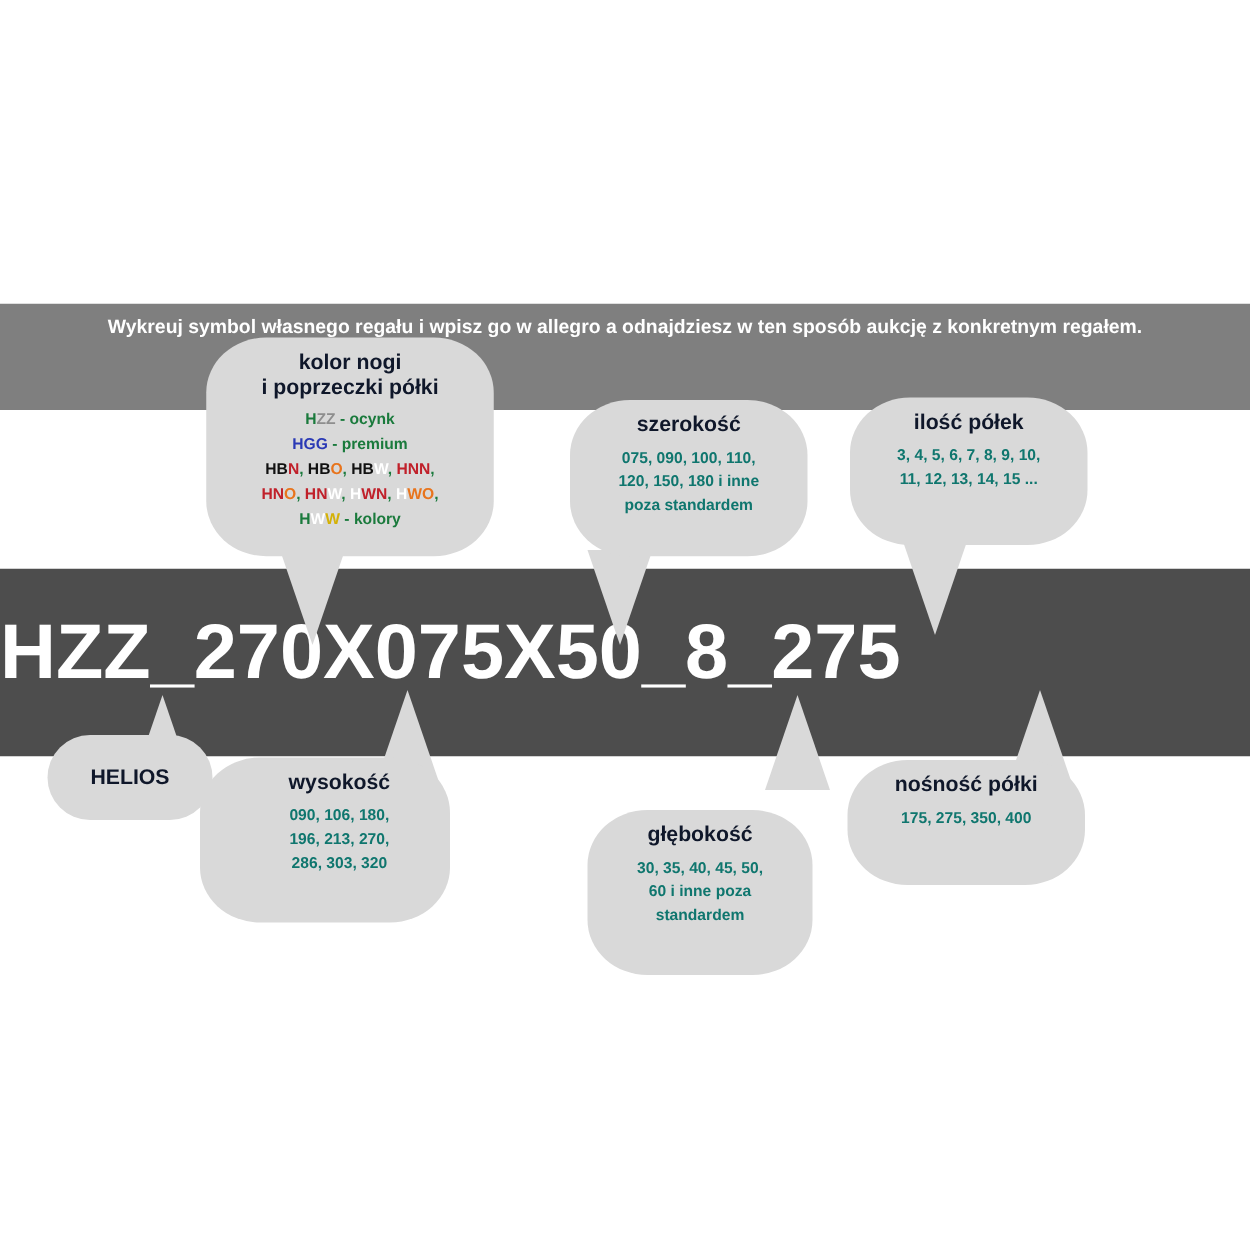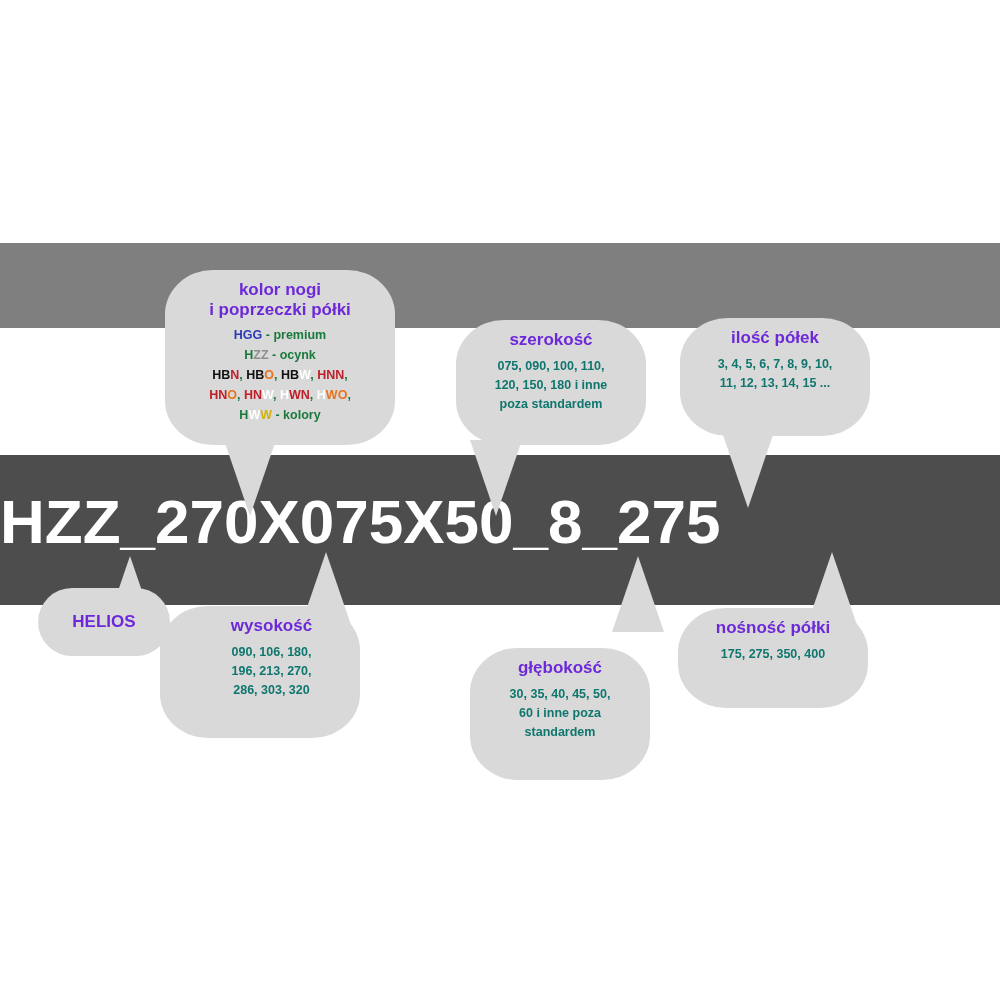--- a/index.html
+++ b/index.html
@@ -55,21 +55,21 @@
   .bubble {
     position: absolute;
     background: #d9d9d9;
     border-radius: 48px / 44px;
     box-sizing: border-box;
     text-align: center;
     padding: 10px 12px;
     color: #1f7a3d;
   }
   .bubble .b-title {
-    color: #6d28d9;
+    color: #0f172a;
     font-weight: bold;
     font-size: 17px;
     line-height: 1.15;
   }
   .bubble .b-body {
     color: #0f766e;
     font-weight: bold;
     font-size: 12.5px;
     line-height: 1.55;
     margin-top: 7px;
@@ -127,40 +127,41 @@
   .kolor-lines { margin-top: 6px; font-size: 12.5px; line-height: 1.6; font-weight: bold; }
 </style>
 </head>
 <body>
 
 <div id="stage">
 
   <div class="band band-top"></div>
   <div class="band band-mid"></div>
 
+  <div class="header-text">Wykreuj symbol własnego regału i wpisz go w allegro a odnajdziesz w ten sposób aukcję z konkretnym regałem.</div>
 
   <div class="code">HZZ_270X075X50_8_275</div>
 
   <div class="tail tail-down" id="tail-kolor"></div>
   <div class="tail tail-down" id="tail-szer"></div>
   <div class="tail tail-down" id="tail-ilosc"></div>
   <div class="tail tail-up" id="tail-helios"></div>
   <div class="tail tail-up" id="tail-wys"></div>
   <div class="tail tail-up" id="tail-glab"></div>
   <div class="tail tail-up" id="tail-nosn"></div>
 
   <div class="bubble" id="bub-kolor">
     <div class="b-title">kolor nogi</div>
     <div class="b-title">i poprzeczki półki</div>
     <div class="kolor-lines">
       <div>
+        <span class="ckey c-green">H</span><span class="ckey c-gray">ZZ</span><span class="c-green"> - ocynk</span>
+      </div>
+      <div>
         <span class="ckey c-blue">HGG</span><span class="c-green"> - premium</span>
-      </div>
-      <div>
-        <span class="ckey c-green">H</span><span class="ckey c-gray">ZZ</span><span class="c-green"> - ocynk</span>
       </div>
       <div>
         <span class="ckey c-black">HB</span><span class="ckey c-red">N</span><span class="c-green">, </span><span class="ckey c-black">HB</span><span class="ckey c-orange">O</span><span class="c-green">, </span><span class="ckey c-black">HB</span><span class="ckey c-white">W</span><span class="c-green">, </span><span class="ckey c-red">HNN</span><span class="c-green">,</span>
       </div>
       <div>
         <span class="ckey c-red">HN</span><span class="ckey c-orange">O</span><span class="c-green">, </span><span class="ckey c-red">HN</span><span class="ckey c-white">W</span><span class="c-green">, </span><span class="ckey c-white">H</span><span class="ckey c-red">WN</span><span class="c-green">, </span><span class="ckey c-white">H</span><span class="ckey c-orange">WO</span><span class="c-green">,</span>
       </div>
       <div>
         <span class="ckey c-green">H</span><span class="ckey c-white">W</span><span class="ckey c-multi1">W</span><span class="c-green"> - kolory</span>
       </div>

